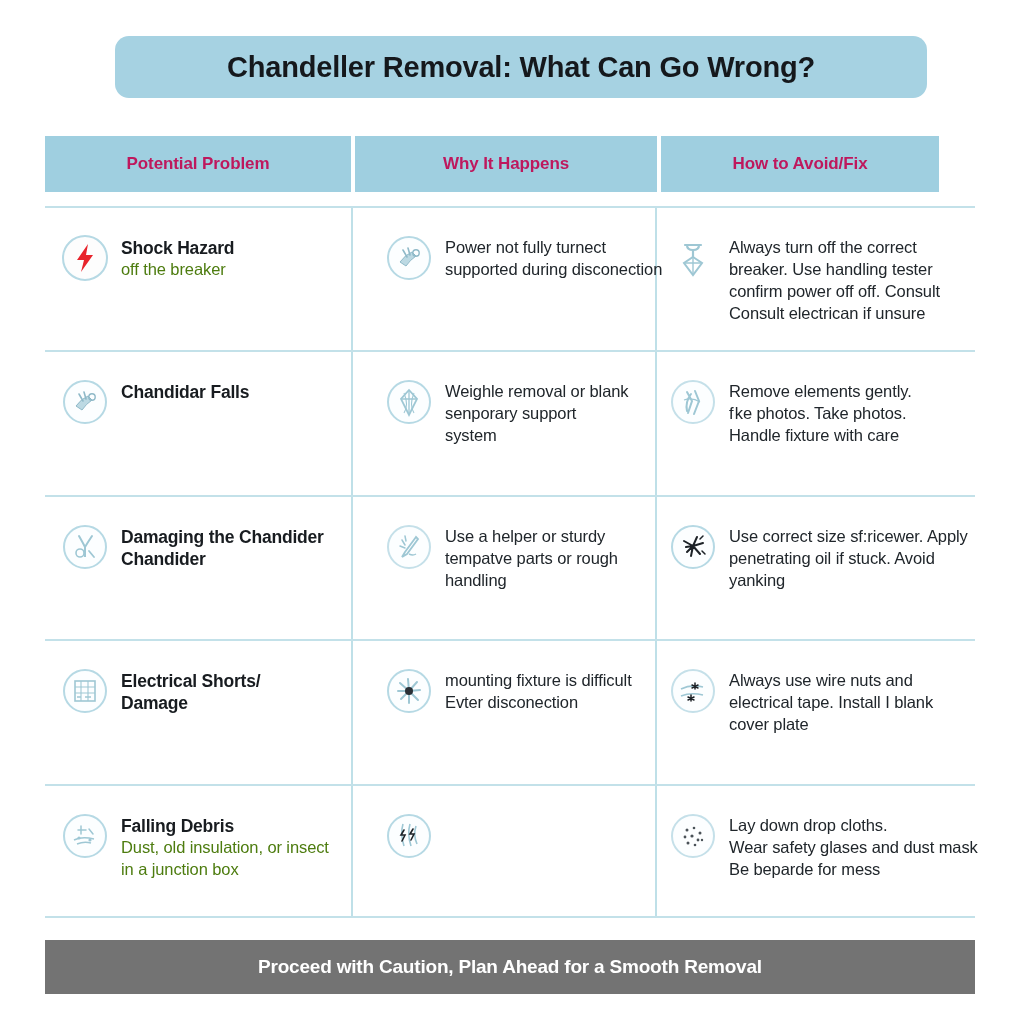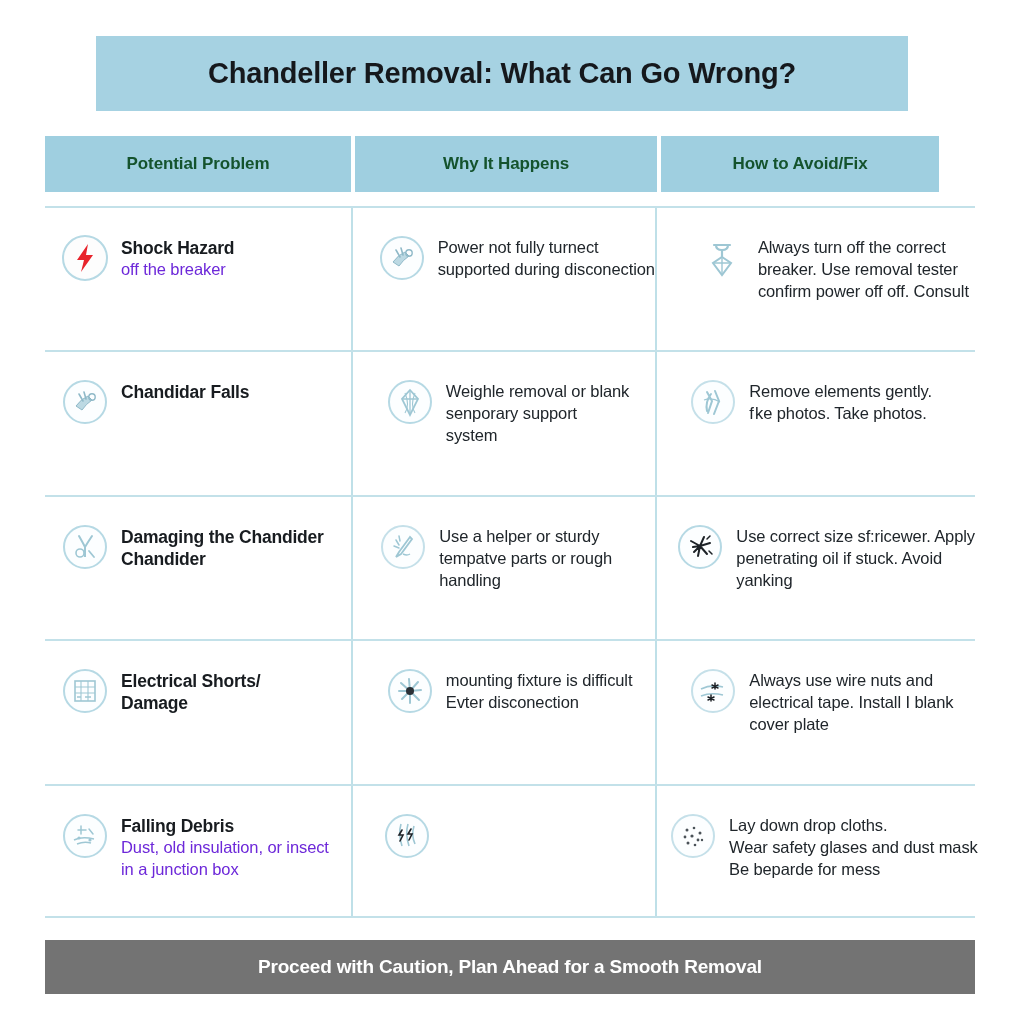--- a/index.html
+++ b/index.html
@@ -19,28 +19,29 @@
     position: relative;
     width: 1024px;
     height: 1024px;
     background: #ffffff;
     box-sizing: border-box;
   }
 
   
   .title-band {
     position: absolute;
-    left: 96px;
+    left: 115px;
     top: 36px;
     width: 812px;
-    height: 75px;
+    height: 62px;
     background: #a6d2e2;
     display: flex;
     align-items: center;
     justify-content: center;
+    border-radius: 14px;
   }
   .title-text {
     font-size: 29px;
     font-weight: bold;
     color: #15181c;
     letter-spacing: -0.2px;
     white-space: nowrap;
   }
 
   
@@ -58,21 +59,21 @@
     display: flex;
     align-items: center;
     justify-content: center;
     height: 100%;
     box-sizing: border-box;
   }
   .header-cell.c1 { width: 306px; }
   .header-cell.c2 { width: 302px; }
   .header-cell.c3 { width: 278px; }
   .header-label {
-    color: #14532d;
+    color: #be185d;
     font-size: 17px;
     font-weight: bold;
     letter-spacing: -0.1px;
     white-space: nowrap;
   }
 
   
   .table-body {
     position: absolute;
     left: 45px;
@@ -90,34 +91,33 @@
     background: #bfe0e8;
   }
   .vline.v1 { left: 306px; }
   .vline.v2 { left: 610px; }
 
   .row {
     position: relative;
     display: flex;
     box-sizing: border-box;
     border-top: 2px solid #c3e1e9;
-    gap: 29px;
   }
   .row:first-child { border-top: 2px solid #c3e1e9; }
   .row.last { border-bottom: 2px solid #c3e1e9; }
 
   .cell {
     box-sizing: border-box;
     display: flex;
     align-items: flex-start;
     padding-top: 24px;
     position: relative;
   }
   .cell.c1 { width: 306px; padding-left: 14px; }
-  .cell.c2 { width: 304px; padding-left: 23px; }
+  .cell.c2 { width: 304px; padding-left: 32px; }
   .cell.c3 { width: 320px; padding-left: 12px; }
 
   .icon-wrap {
     flex: 0 0 auto;
     width: 52px;
     height: 52px;
     margin-right: 10px;
     display: flex;
     align-items: center;
     justify-content: center;
@@ -132,21 +132,21 @@
   .cell-title {
     font-size: 17.5px;
     font-weight: bold;
     color: #181c20;
     line-height: 1.28;
     letter-spacing: -0.2px;
   }
   .cell-sub {
     font-size: 16.5px;
     font-weight: normal;
-    color: #6d28d9;
+    color: #4d7c0f;
     line-height: 1.30;
     letter-spacing: -0.1px;
     white-space: nowrap;
   }
   .cell-body {
     font-size: 16.5px;
     color: #20262b;
     line-height: 1.33;
     letter-spacing: -0.1px;
     white-space: nowrap;
@@ -228,22 +228,23 @@
         <span class="icon-wrap">
           <svg width="52" height="52" viewBox="0 0 52 52">
             <path d="M18 13 h16 M20 13 q0 5 6 5 q6 0 6 -5" fill="none" stroke="#9ec7d4" stroke-width="2.2" stroke-linecap="round"></path>
             <path d="M26 18 v7" stroke="#9ec7d4" stroke-width="2.2"></path>
             <path d="M26 25 L35 31 L26 43 L17 31 Z" fill="none" stroke="#9ec7d4" stroke-width="2"></path>
             <path d="M17 31 h18 M26 25 v18" stroke="#9ec7d4" stroke-width="1.4"></path>
           </svg>
         </span>
         <div class="cell-text">
           <div class="cell-body">Always turn off the correct</div>
-          <div class="cell-body">breaker. Use removal tester</div>
+          <div class="cell-body">breaker. Use handling tester</div>
           <div class="cell-body">confirm power off off. Consult</div>
+          <div class="cell-body">Consult electrican if unsure</div>
         </div>
       </div>
     </div>
 
     <div class="row" style="height:145px">
       <div class="cell c1">
         <span class="icon-wrap">
           <svg width="52" height="52" viewBox="0 0 52 52">
             <circle cx="26" cy="26" r="21" fill="#fcfeff" stroke="#b6d9e4" stroke-width="2"></circle>
             <path d="M17 30 q5 -7 12 -10 l4 4 q-6 4 -10 10 z" fill="#bcd9e3" stroke="#8fb9c8" stroke-width="1"></path>
@@ -274,20 +275,21 @@
         <span class="icon-wrap">
           <svg width="52" height="52" viewBox="0 0 52 52">
             <circle cx="26" cy="26" r="21" fill="#fcfeff" stroke="#c5e0e9" stroke-width="2"></circle>
             <path d="M20 16 l5 9 l-4 12 M28 15 l4 10 l-5 13 M24 18 q-6 8 -4 17" fill="none" stroke="#9ec7d4" stroke-width="2" stroke-linecap="round"></path>
             <path d="M17 24 q8 -3 16 2" fill="none" stroke="#9ec7d4" stroke-width="1.3"></path>
           </svg>
         </span>
         <div class="cell-text">
           <div class="cell-body">Remove elements gently.</div>
           <div class="cell-body">f ke photos. Take photos.</div>
+          <div class="cell-body">Handle fixture with care</div>
         </div>
       </div>
     </div>
 
     <div class="row" style="height:144px">
       <div class="cell c1">
         <span class="icon-wrap">
           <svg width="52" height="52" viewBox="0 0 52 52">
             <circle cx="26" cy="26" r="21" fill="#fcfeff" stroke="#b6d9e4" stroke-width="2"></circle>
             <path d="M20 15 q4 7 6 11 q3 -5 7 -11" fill="none" stroke="#9ec7d4" stroke-width="2" stroke-linecap="round"></path>

